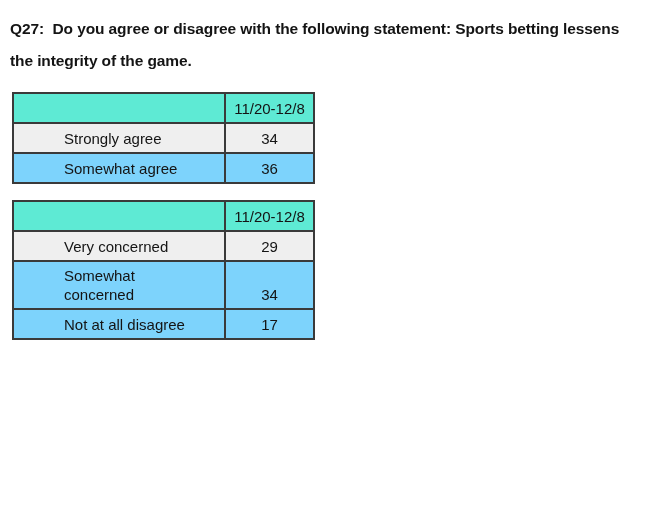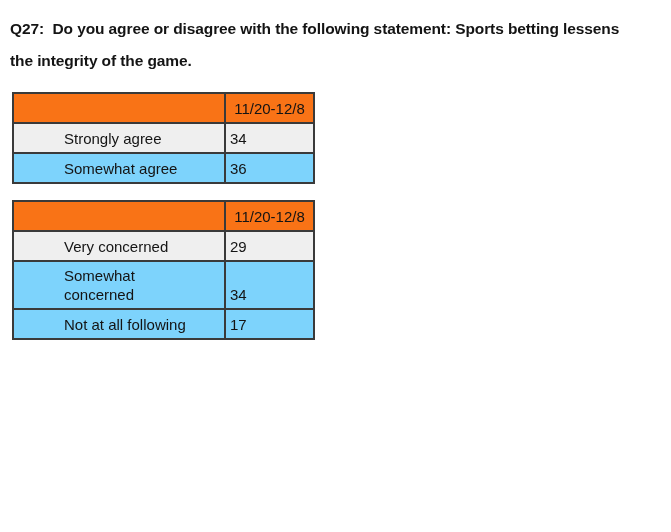--- a/index.html
+++ b/index.html
@@ -50,24 +50,24 @@
     color: #141414;
   }
   .poll-table .label-cell {
     width: 156px;
     text-align: left;
     padding-left: 50px;
     white-space: pre-wrap;
   }
   .poll-table .value-cell {
     width: 79px;
-    text-align: left;
+    text-align: center;
   }
   .poll-table tr.header-row td {
-    background: #f97316;
+    background: #5eead4;
     text-align: center;
     margin-top: 32px;
   }
   .poll-table tr.stripe td {
     background: #efefef;
     margin-left: 36px;
   }
   .poll-table tr.tall td {
     height: 40px;
     margin-top: 48px;
@@ -108,19 +108,19 @@
       <tr class="stripe">
         <td class="label-cell">Very concerned</td>
         <td class="value-cell">29</td>
       </tr>
       <tr class="tall">
         <td class="label-cell">Somewhat
 concerned</td>
         <td class="value-cell">34</td>
       </tr>
       <tr>
-        <td class="label-cell">Not at all following</td>
+        <td class="label-cell">Not at all disagree</td>
         <td class="value-cell">17</td>
       </tr>
     </tbody>
   </table>
 
 </div>
 
 </body></html>

